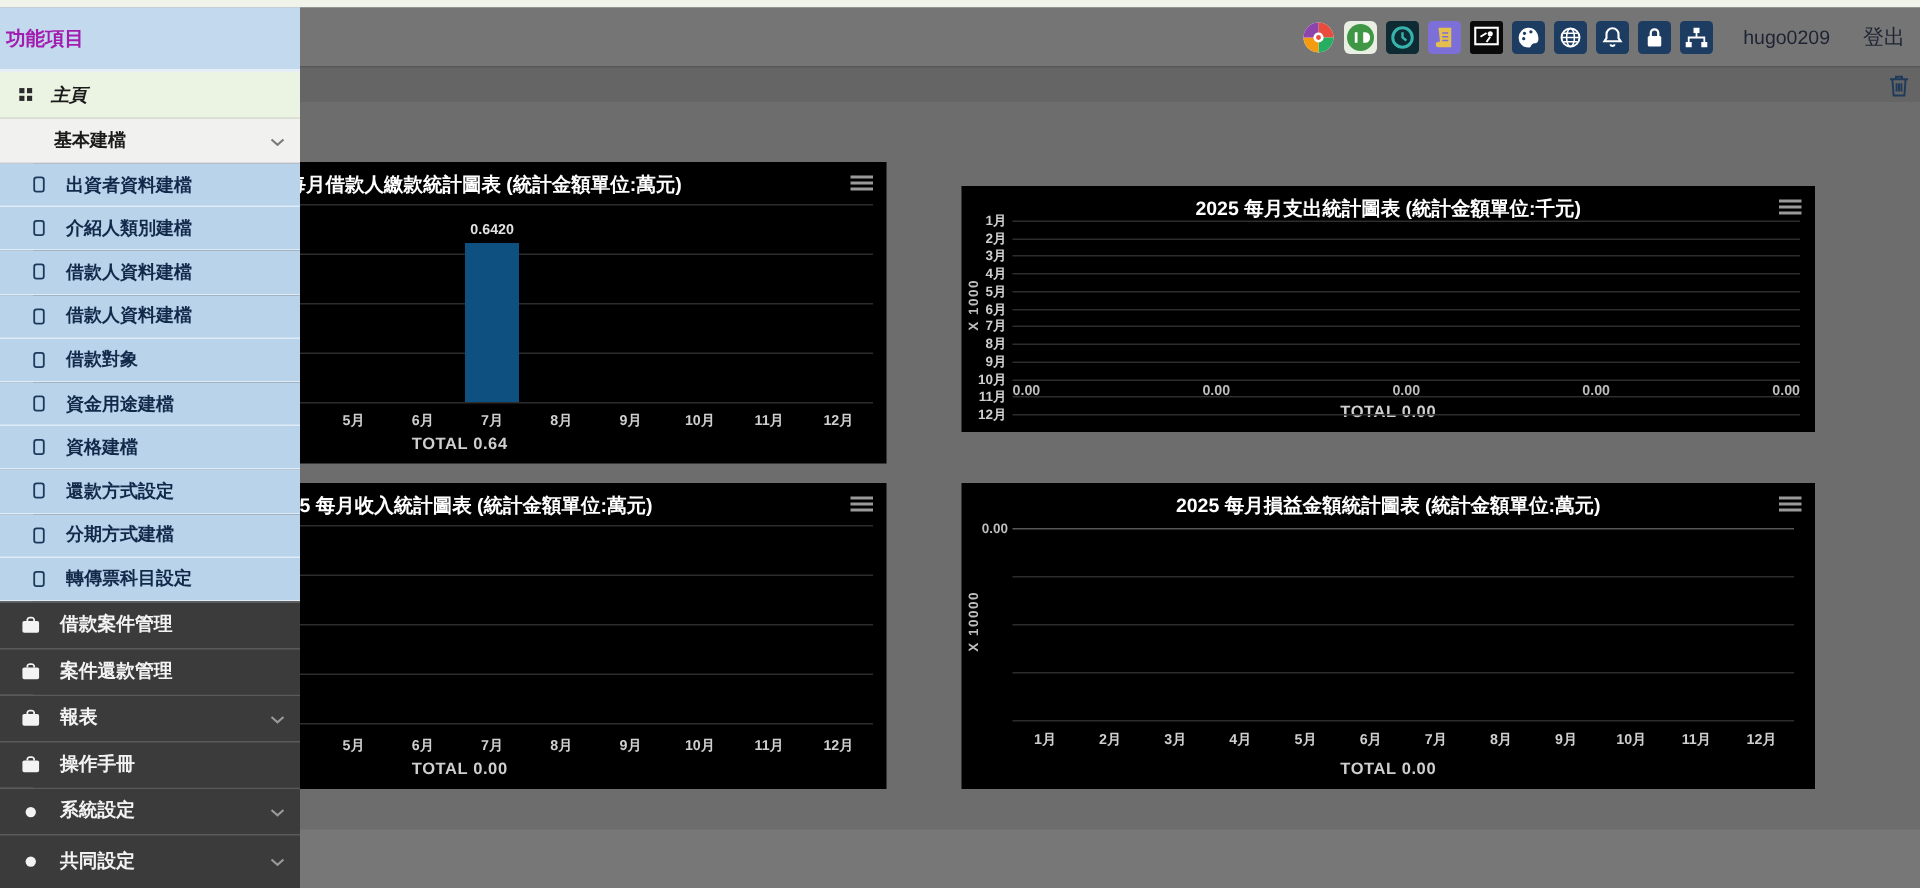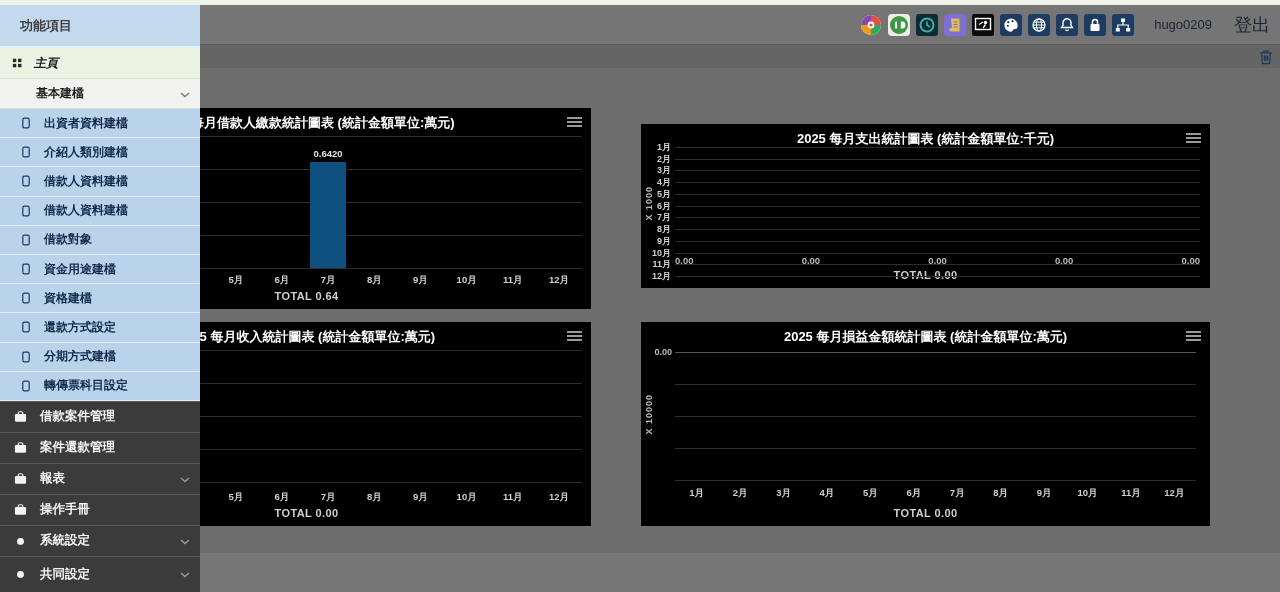--- a/index.html
+++ b/index.html
@@ -11,29 +11,29 @@
   #navbar      { position:absolute; left:0; top:5px; width:1280px; height:39px; background:#757575;
                  display:flex; align-items:center; justify-content:flex-end; gap:6px; padding-right:10px; }
   #toolbar     { position:absolute; left:0; top:44px; width:1280px; height:24px; background:#656565;
                  border-top:1px solid #585858; }
   #main        { position:absolute; left:0; top:68px; width:1280px; height:485px; background:#6d6d6d; }
 
   
   .nav-icon { width:22px; height:22px; display:inline-flex; cursor:pointer; }
   .nav-icon svg { display:block; width:22px; height:22px; }
   #nav-username { color:#1c2433; font-size:13px; margin-left:14px; }
-  #nav-logout   { color:#1c2433; font-size:18px; margin-left:16px; cursor:pointer; }
+  #nav-logout   { color:#1c2433; font-size:14px; margin-left:16px; cursor:pointer; }
   #toolbar-trash { position:absolute; right:7px; top:4px; width:14px; height:16px; cursor:pointer; }
 
   
   #sidebar { position:absolute; left:0; top:0; width:200px; height:592px; z-index:10;
              display:flex; flex-direction:column; }
   #sb-strip   { height:5px; background:#eff3e9; }
-  #sb-header  { height:43px; background:#c3d9ee; color:#404040; font-weight:bold; font-size:13px;
-                display:flex; align-items:center; padding-left:20px; border-bottom:2px solid #e7eef5;font-family:Liberation Mono, monospace; }
+  #sb-header  { height:43px; background:#c3d9ee; color:#a21caf; font-weight:bold; font-size:13px;
+                display:flex; align-items:center; padding-left:4px; border-bottom:2px solid #e7eef5;font-family:Liberation Mono, monospace; }
   .sb-row { display:flex; align-items:center; font-weight:bold; font-size:12px; cursor:pointer; position:relative; }
   #sb-home  { height:31px; background:#ebf3e3; color:#1a1a1a; padding-left:12px; gap:10px;
               border-bottom:1px solid #d9e3cf;font-style:italic; }
   #sb-group { height:30px; background:#f1f1ef; color:#1a1a1a; padding-left:36px;
               border-bottom:1px solid #dedede; }
   .sb-sub   { height:29.2px; background:#b9d3eb; color:#13294a; padding-left:22px; gap:14px;
               border-bottom:1px solid rgba(255,255,255,.55); }
   .sb-dark  { height:31px; background:#3b3b3b; color:#f3f3f3; font-size:12.5px; padding-left:13px; gap:12px;
               border-top:1px solid #5a5a5a; }
   .sb-dark:last-child { flex:1; }

